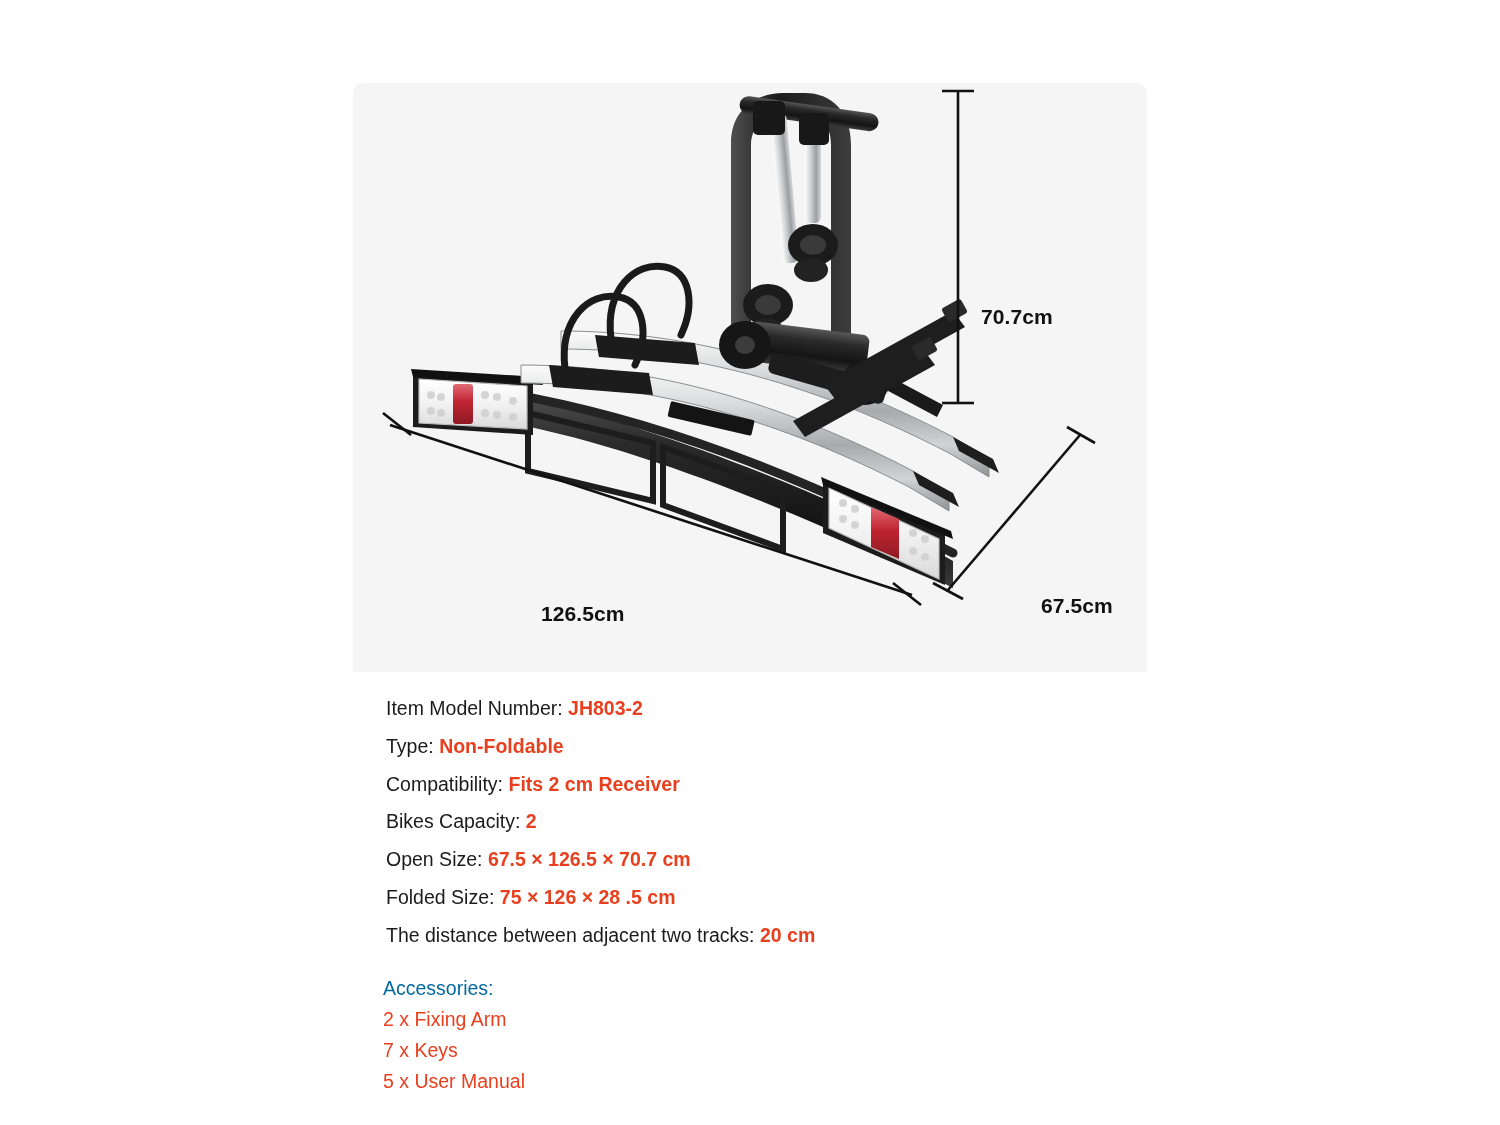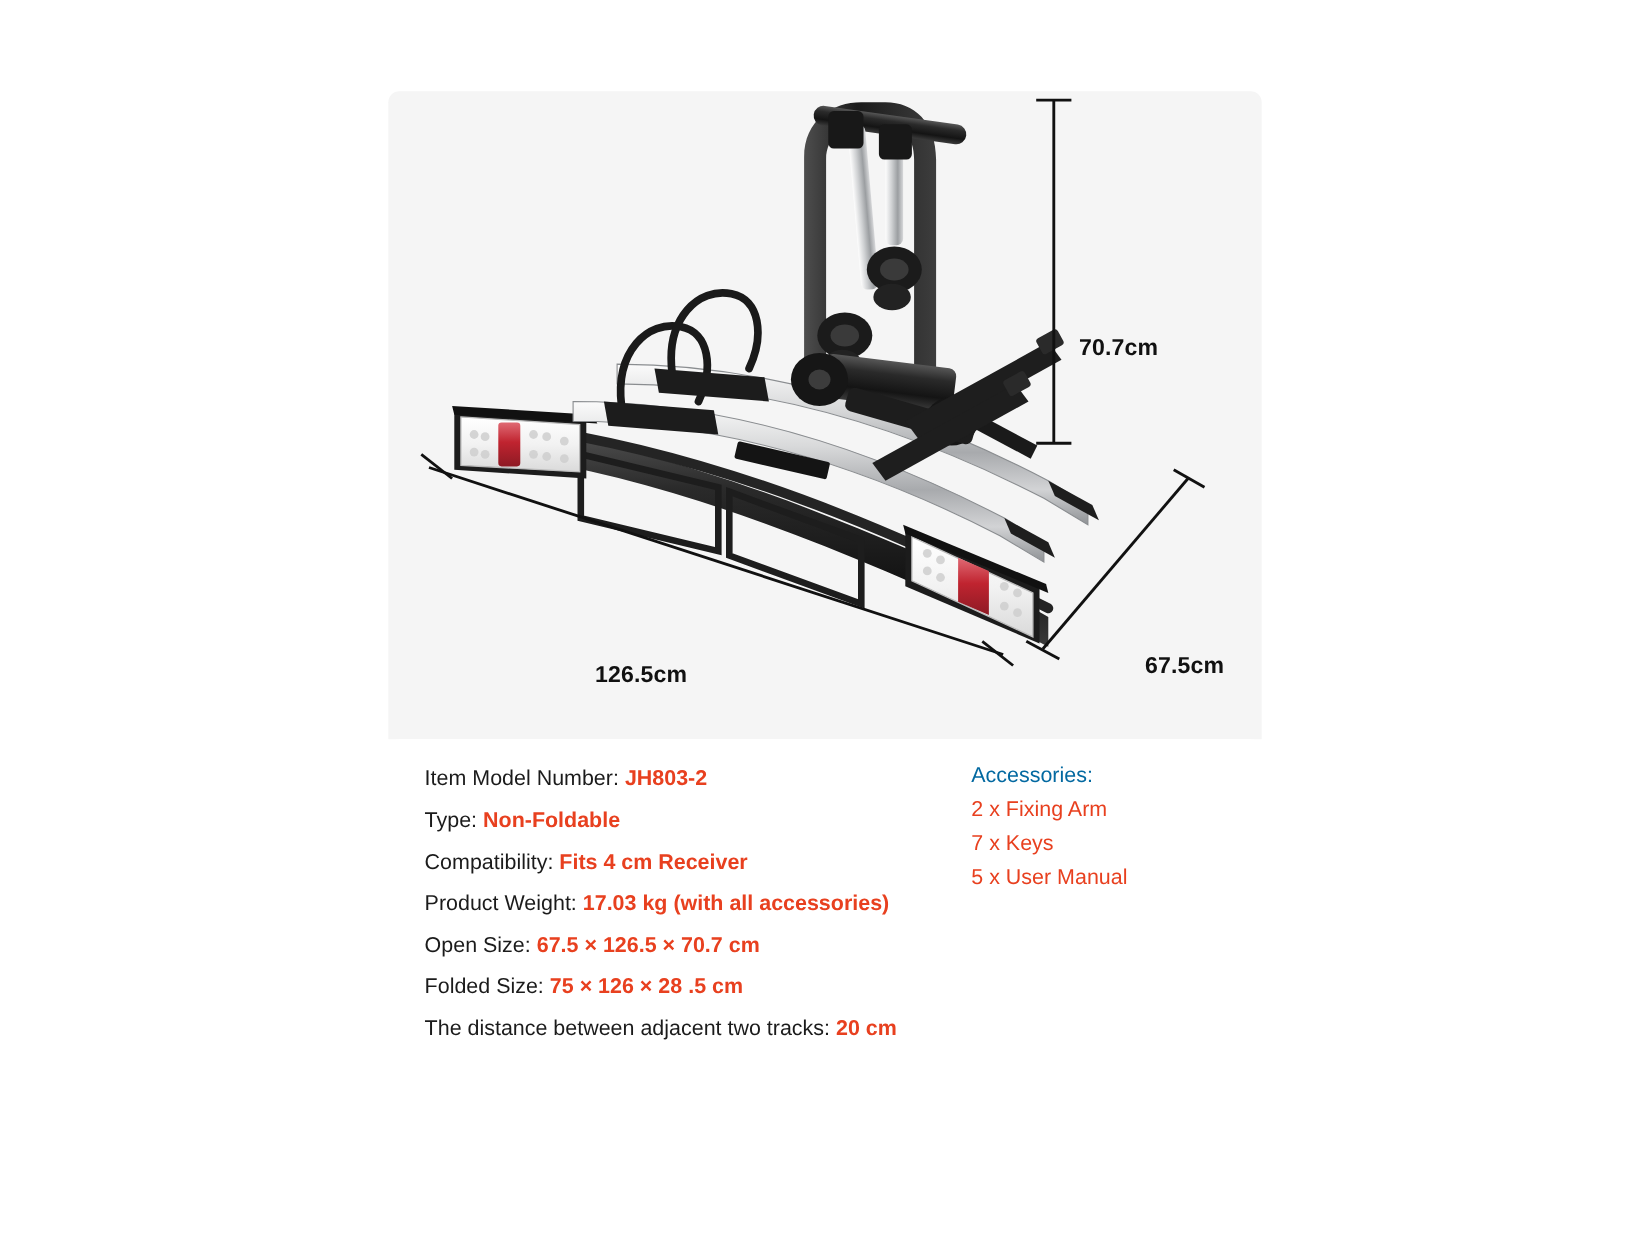--- a/index.html
+++ b/index.html
@@ -53,21 +53,21 @@
   
   .spec-panel {
     position: absolute;
     left: 353px;
     top: 672px;
     width: 794px;
     height: 365px;
     background: #ffffff;
     border-radius: 10px;
     display: flex;
-    flex-direction: row;
+    flex-direction: column;
   }
 
   .spec-left {
     padding: 18px 0 0 33px;
     width: 500px;
   }
 
   .spec-right {
     padding: 18px 0 0 30px;
     flex: 1;
@@ -293,25 +293,25 @@
       <div class="spec-line">
         <span>Item Model Number:</span>
         <span class="spec-value">JH803-2</span>
       </div>
       <div class="spec-line">
         <span>Type:</span>
         <span class="spec-value">Non-Foldable</span>
       </div>
       <div class="spec-line">
         <span>Compatibility:</span>
-        <span class="spec-value">Fits 4 cm Receiver</span>
-      </div>
-      <div class="spec-line">
-        <span>Product Weight:</span>
-        <span class="spec-value">17.03 kg (with all accessories)</span>
+        <span class="spec-value">Fits 2 cm Receiver</span>
+      </div>
+      <div class="spec-line">
+        <span>Bikes Capacity:</span>
+        <span class="spec-value">2</span>
       </div>
       <div class="spec-line">
         <span>Open Size:</span>
         <span class="spec-value">67.5 × 126.5 × 70.7 cm</span>
       </div>
       <div class="spec-line">
         <span>Folded Size:</span>
         <span class="spec-value">75 × 126 × 28 .5 cm</span>
       </div>
       <div class="spec-line">

